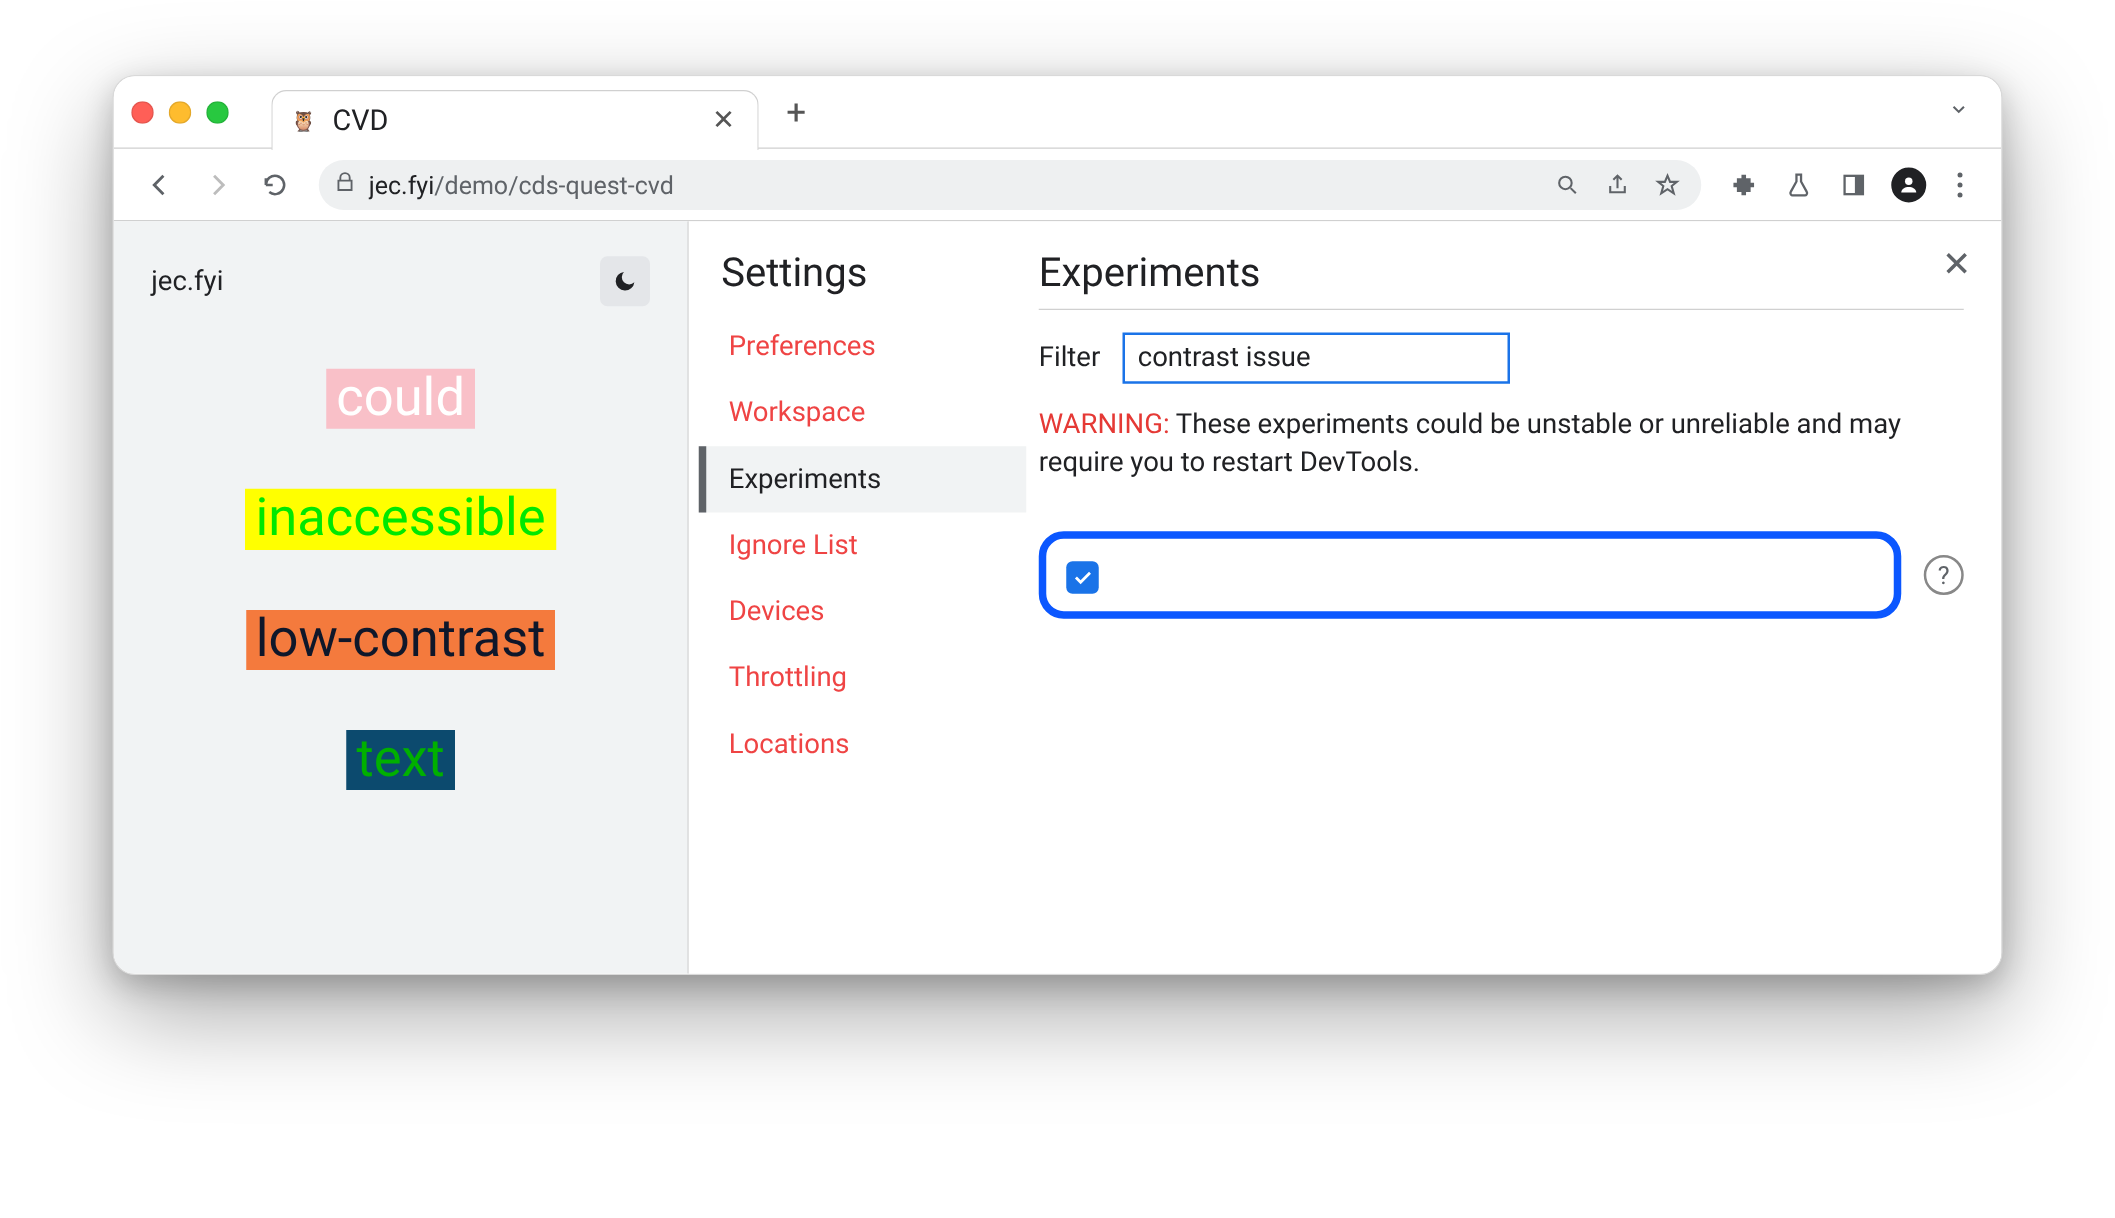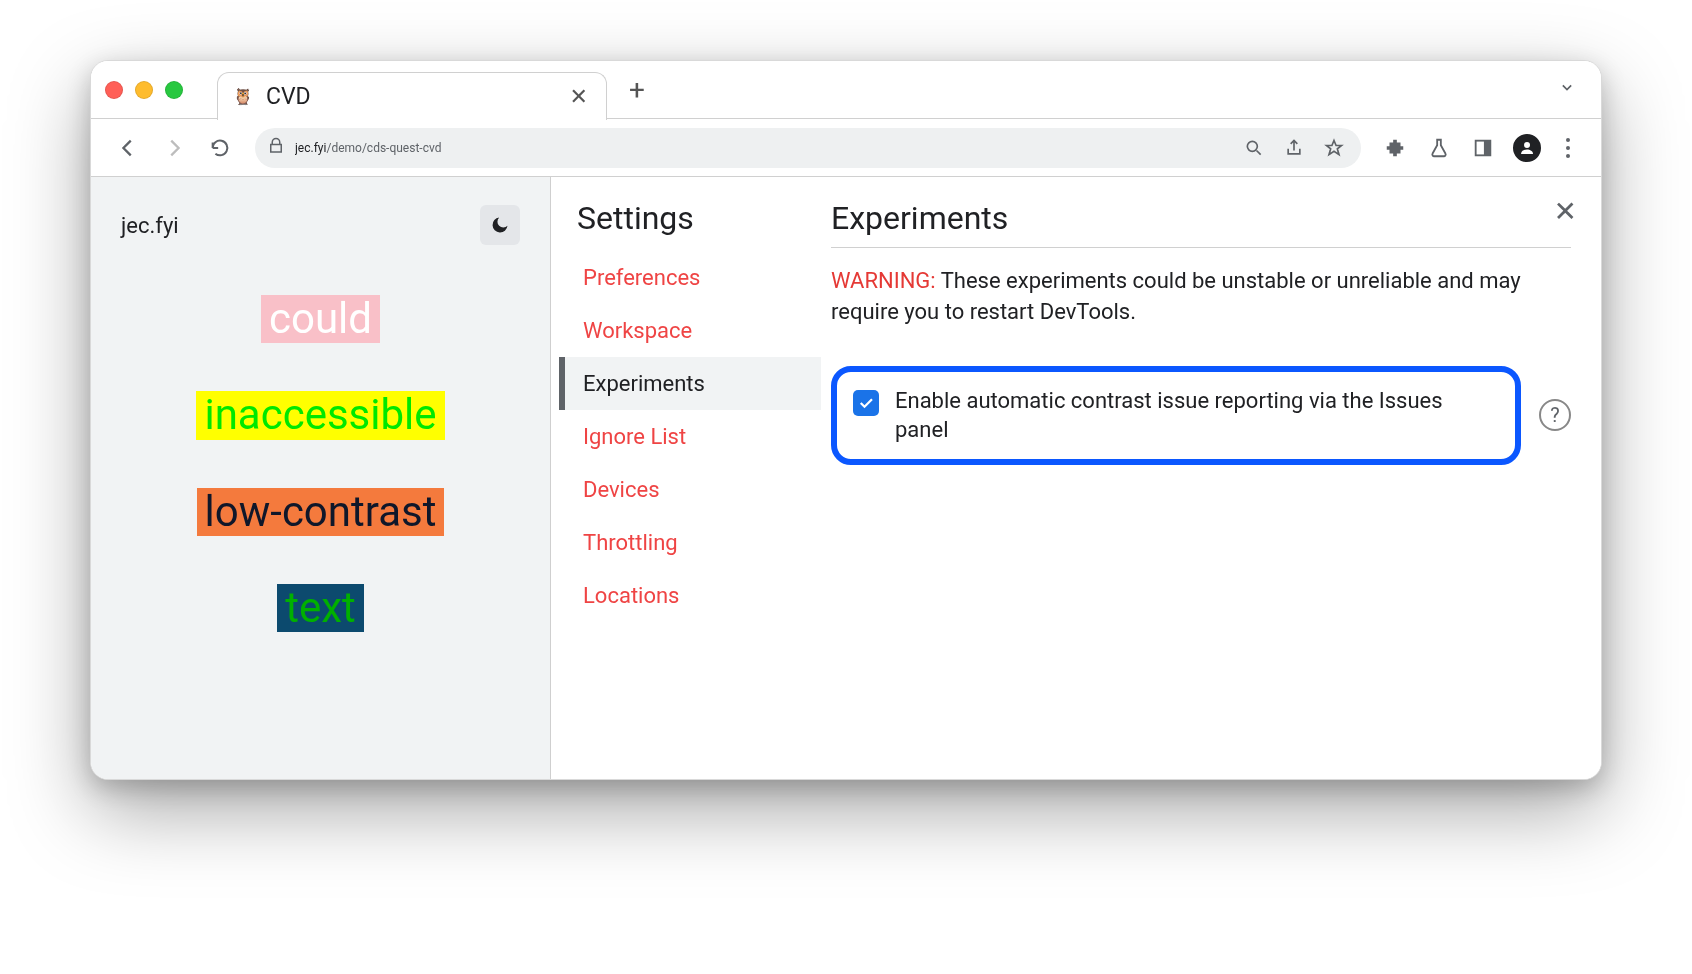--- a/index.html
+++ b/index.html
@@ -81,21 +81,21 @@
     height: 40px;
     background: #eef0f1;
     border-radius: 20px;
     display: flex;
     align-items: center;
     padding: 0 12px;
     gap: 10px;
     margin: 0 8px;
   }
   .omnibox .lock { color:#5f6368; }
-  .url { font-size: 12px; color:#5f6368; flex:1; white-space:nowrap; overflow:hidden; }
+  .url { font-size: 20px; color:#5f6368; flex:1; white-space:nowrap; overflow:hidden; }
   .url .domain-part { color:#202124; }
   .omni-icon { color:#5f6368; width:30px; text-align:center; cursor:pointer; }
   .omni-icon svg { width:20px;height:20px; vertical-align:middle;}
   .ext-icon {
     width:36px;height:36px;display:flex;align-items:center;justify-content:center;
     color:#5f6368; cursor:pointer;
   }
   .ext-icon svg { width:22px;height:22px; }
   .avatar {
     width:32px;height:32px;border-radius:50%;background:#202124;border:2px solid #fff;
@@ -309,31 +309,34 @@
         <div class="nav-item active">Experiments</div>
         <div class="nav-item">Ignore List</div>
         <div class="nav-item">Devices</div>
         <div class="nav-item">Throttling</div>
         <div class="nav-item">Locations</div>
       </div>
 
       <div class="settings-body">
         <div class="panel-title">Experiments</div>
         <hr class="panel-hr">
+        <div class="filter-row">
+          <span class="filter-label">Filter</span>
+          <input class="filter-input" type="text" value="contrast issue" style="">
+        </div>
         <div class="warning-text">
           <span class="warn-label">WARNING:</span><span> These experiments could be unstable or unreliable and may require you to restart DevTools.</span>
         </div>
         <div class="exp-row-wrap">
           <div class="exp-row">
             <div class="checkbox">
               <svg viewBox="0 0 24 24">
                   <path d="M5 12l5 5L20 7"></path>
                 </svg>
             </div>
-            <div class="exp-label">Enable automatic contrast issue reporting via the Issues panel</div>
           </div>
           <div class="help-icon">?</div>
         </div>
       </div>
     </div>
 
   </div>
 </div>
 
 </body></html>

